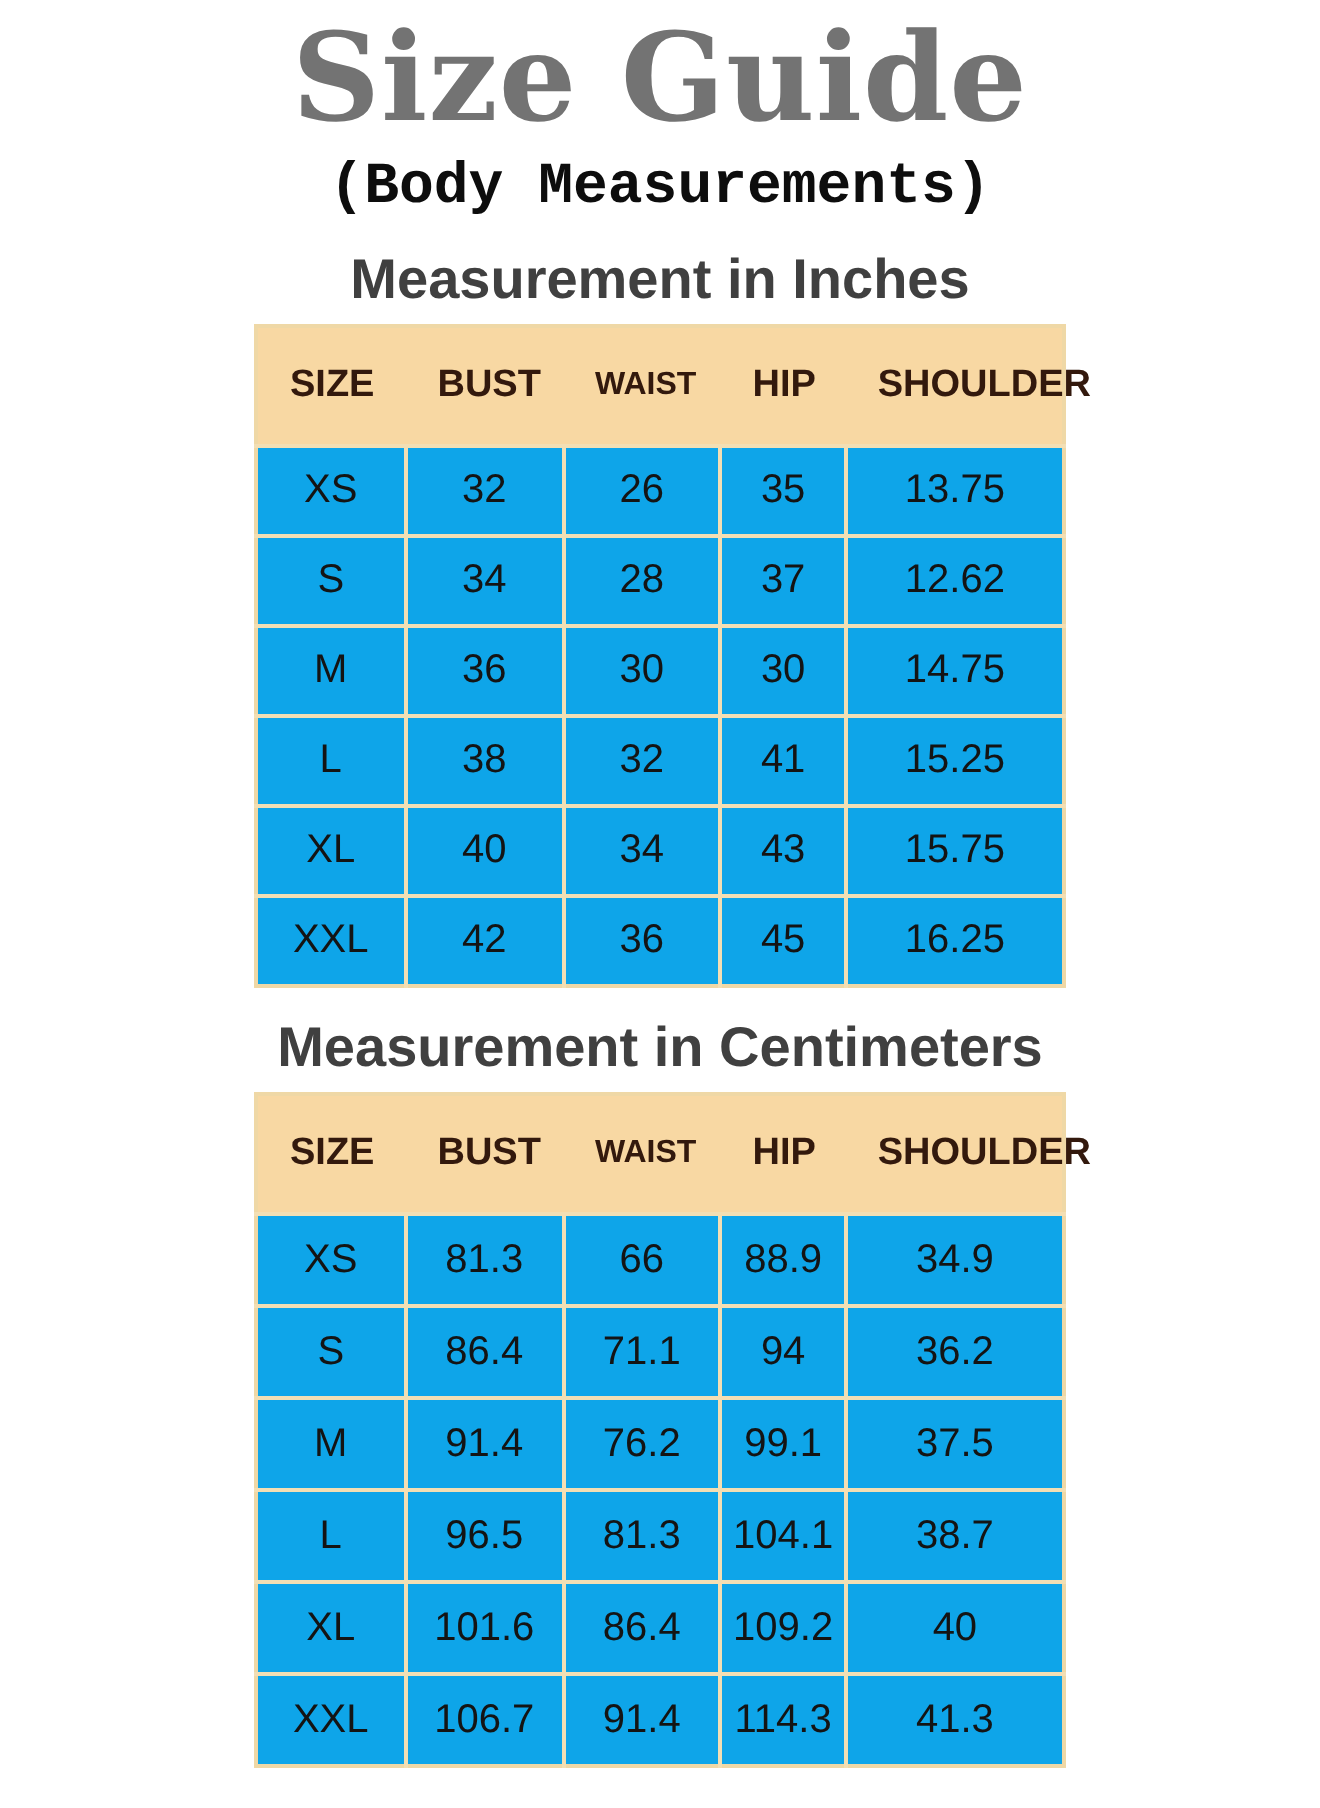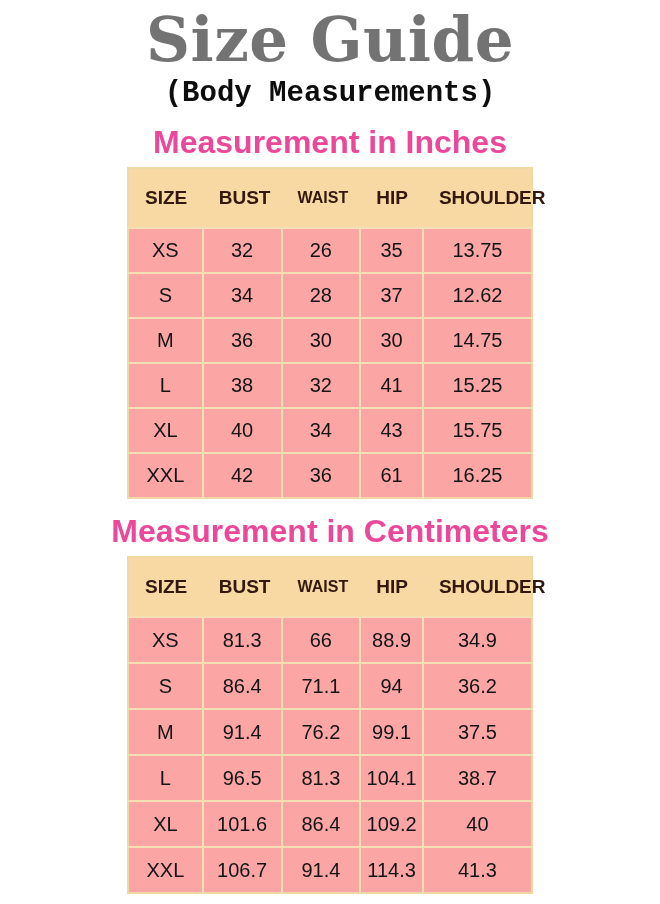--- a/index.html
+++ b/index.html
@@ -37,23 +37,23 @@
     margin: 0;
   }
   .page-subtitle {
     font-family: Liberation Mono, monospace;
     font-weight: bold;
     font-size: 29px;
     color: #0d0d0d;
     margin: 4px 0 0 0;
   }
   .section-title {
-    font-size: 32px;
-    font-weight: bold;
-    color: #ec4899;
+    font-size: 28px;
+    font-weight: bold;
+    color: #404040;
     margin: 14px 0 6px 0;
   }
   .size-table {
     width: 406px;
     margin: 0 auto;
     border-collapse: collapse;
     table-layout: fixed;
     border: 2px solid var(--grid-outer);
   }
   .size-table th {
@@ -61,21 +61,21 @@
     color: var(--header-text);
     font-weight: bold;
     font-size: 19px;
     height: 60px;
     border: none;
     padding: 16px;
   }
   
   .size-table th:nth-child(3) { font-size: 16px; }
   .size-table td {
-    background: #fca5a5;
+    background: #0ea5e9;
     color: var(--cell-text);
     font-size: 20px;
     font-weight: 500;
     height: 45px;
     border: 2px solid var(--grid-line);
     padding: 0;
     text-align: center;
   }
   .size-table tbody tr td:first-child { border-left: none; }
   .size-table tbody tr td:last-child { border-right: none; }
@@ -143,21 +143,21 @@
             <td>XL</td>
             <td>40</td>
             <td>34</td>
             <td>43</td>
             <td>15.75</td>
           </tr>
           <tr>
             <td>XXL</td>
             <td>42</td>
             <td>36</td>
-            <td>61</td>
+            <td>45</td>
             <td>16.25</td>
           </tr>
         </tbody>
       </table>
   </div>
 
   <div class="section section-cm">
     <div class="section-title">Measurement in Centimeters</div>
     <table class="size-table">
       <colgroup>

